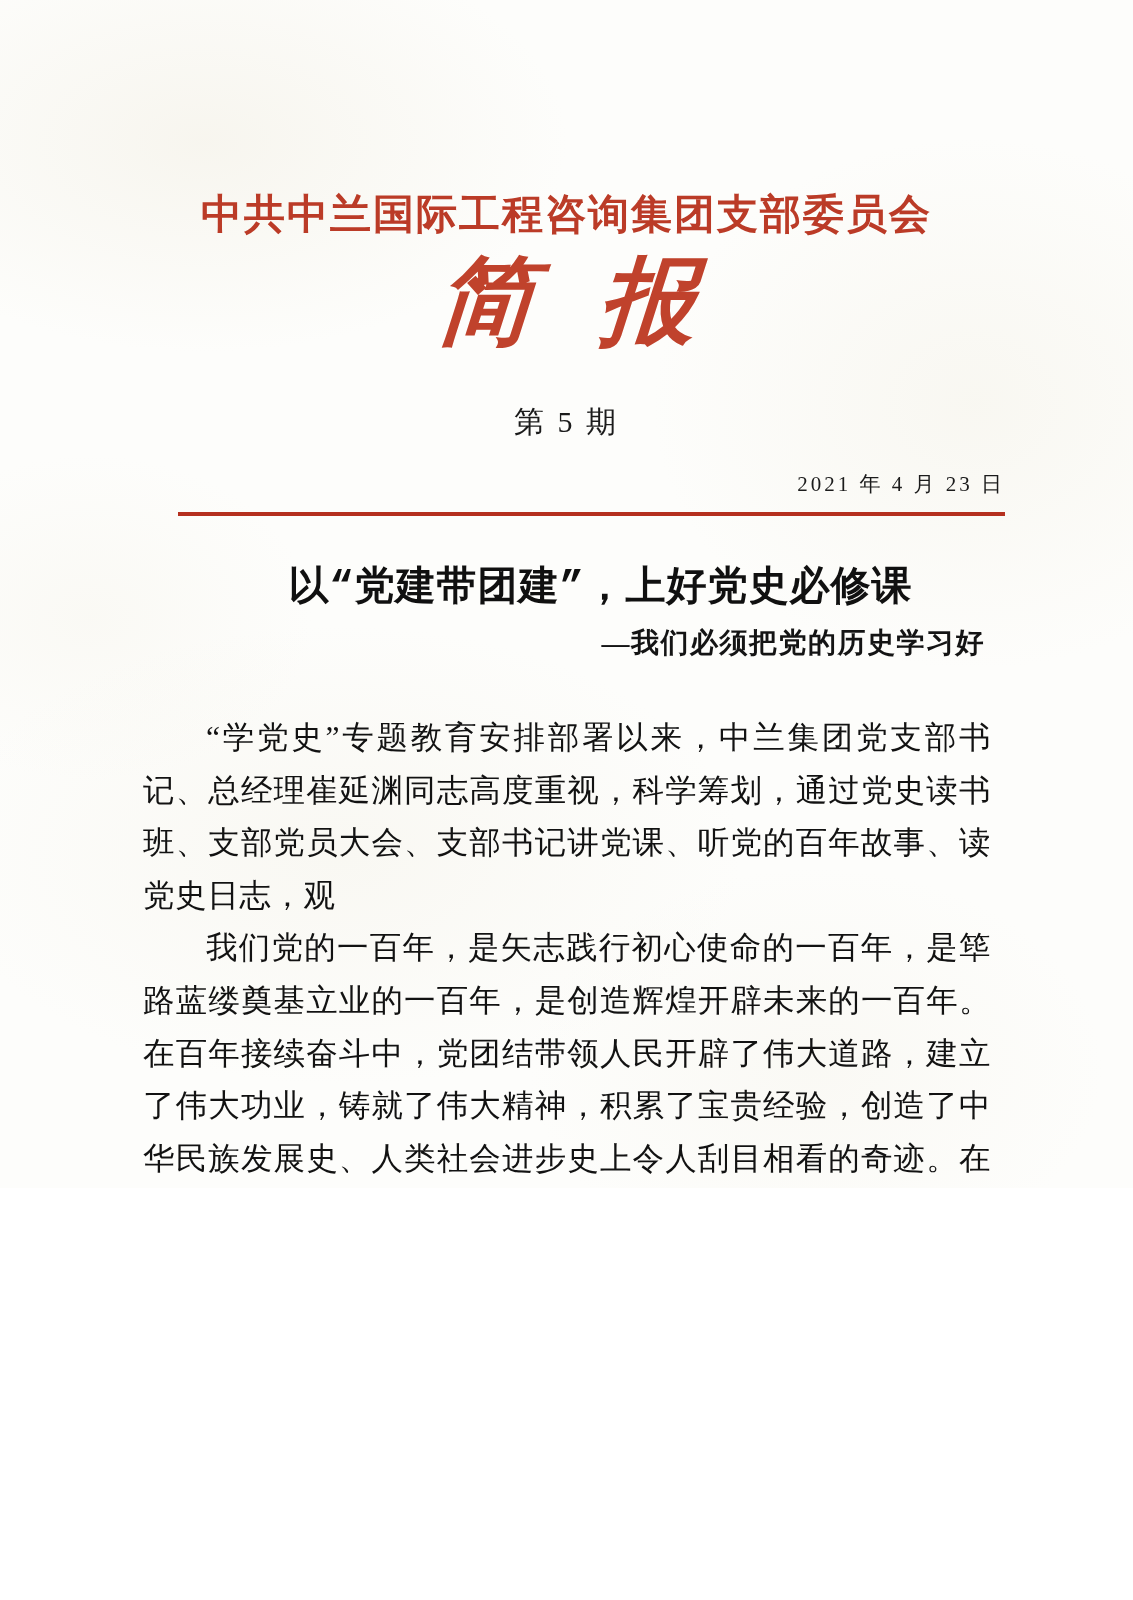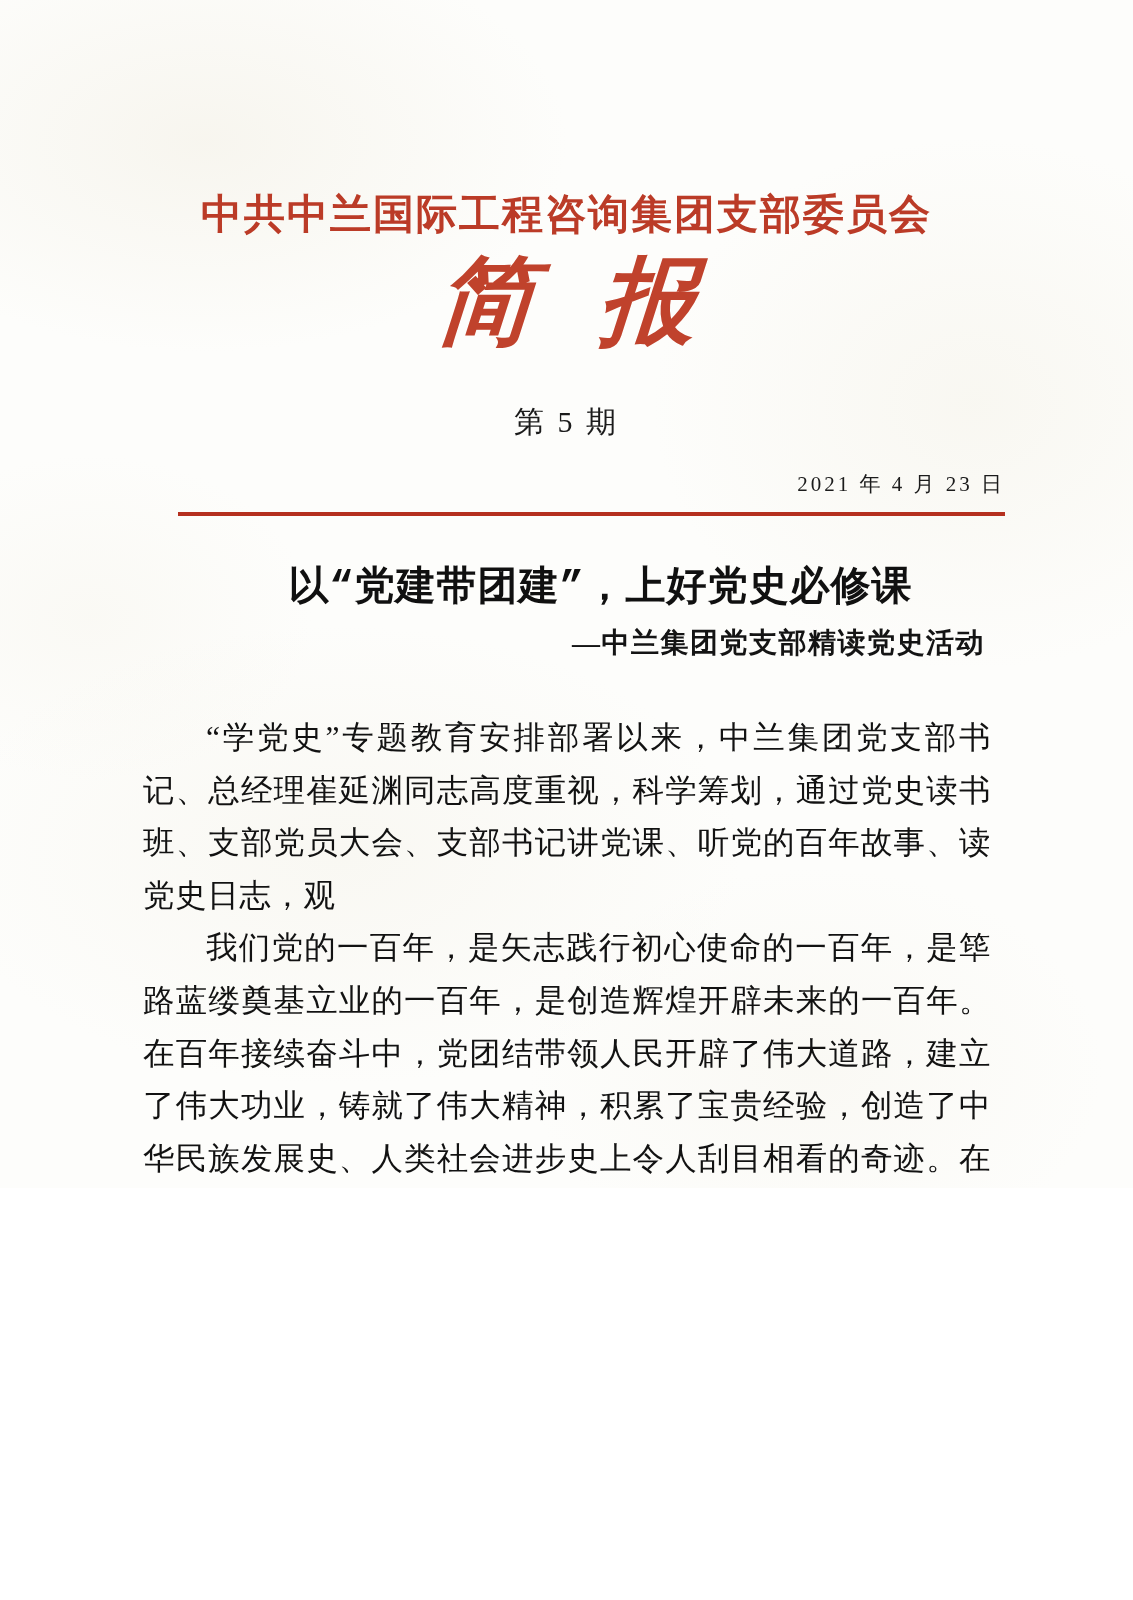--- a/index.html
+++ b/index.html
@@ -163,21 +163,21 @@
   <div class="brand">简报</div>
 
   <div class="issue">第 5 期</div>
 
   <div class="issue-date">2021 年 4 月 23 日</div>
 
   <div class="rule"></div>
 
   <div class="headline">以“党建带团建”，上好党史必修课</div>
 
-  <div class="subhead">—中兰集团党支部精读党史活动</div>
+  <div class="subhead">—我们必须把党的历史学习好</div>
 
   <div class="body-text">
     <p>“学党史”专题教育安排部署以来，中兰集团党支部书记、总经理崔延渊同志高度重视，科学筹划，通过党史读书班、支部党员大会、支部书记讲党课、听党的百年故事、读党史日志，观</p>
     <p>我们党的一百年，是矢志践行初心使命的一百年，是筚路蓝缕奠基立业的一百年，是创造辉煌开辟未来的一百年。在百年接续奋斗中，党团结带领人民开辟了伟大道路，建立了伟大功业，铸就了伟大精神，积累了宝贵经验，创造了中华民族发展史、人类社会进步史上令人刮目相看的奇迹。在庆祝我们党百年华诞的重大时刻，在“两个一百年”奋斗目标历史交汇的关键节点，在全党集中开展党史学习教育，正当其时，十分必要。回望过往的奋斗路，眺望前方的奋进路，我们必须把党的历史学习好、总结好，把党的成功经验传承好、发扬好。</p>
   </div>
 
   <div class="footer">-1-</div>
 
 </div>
 

